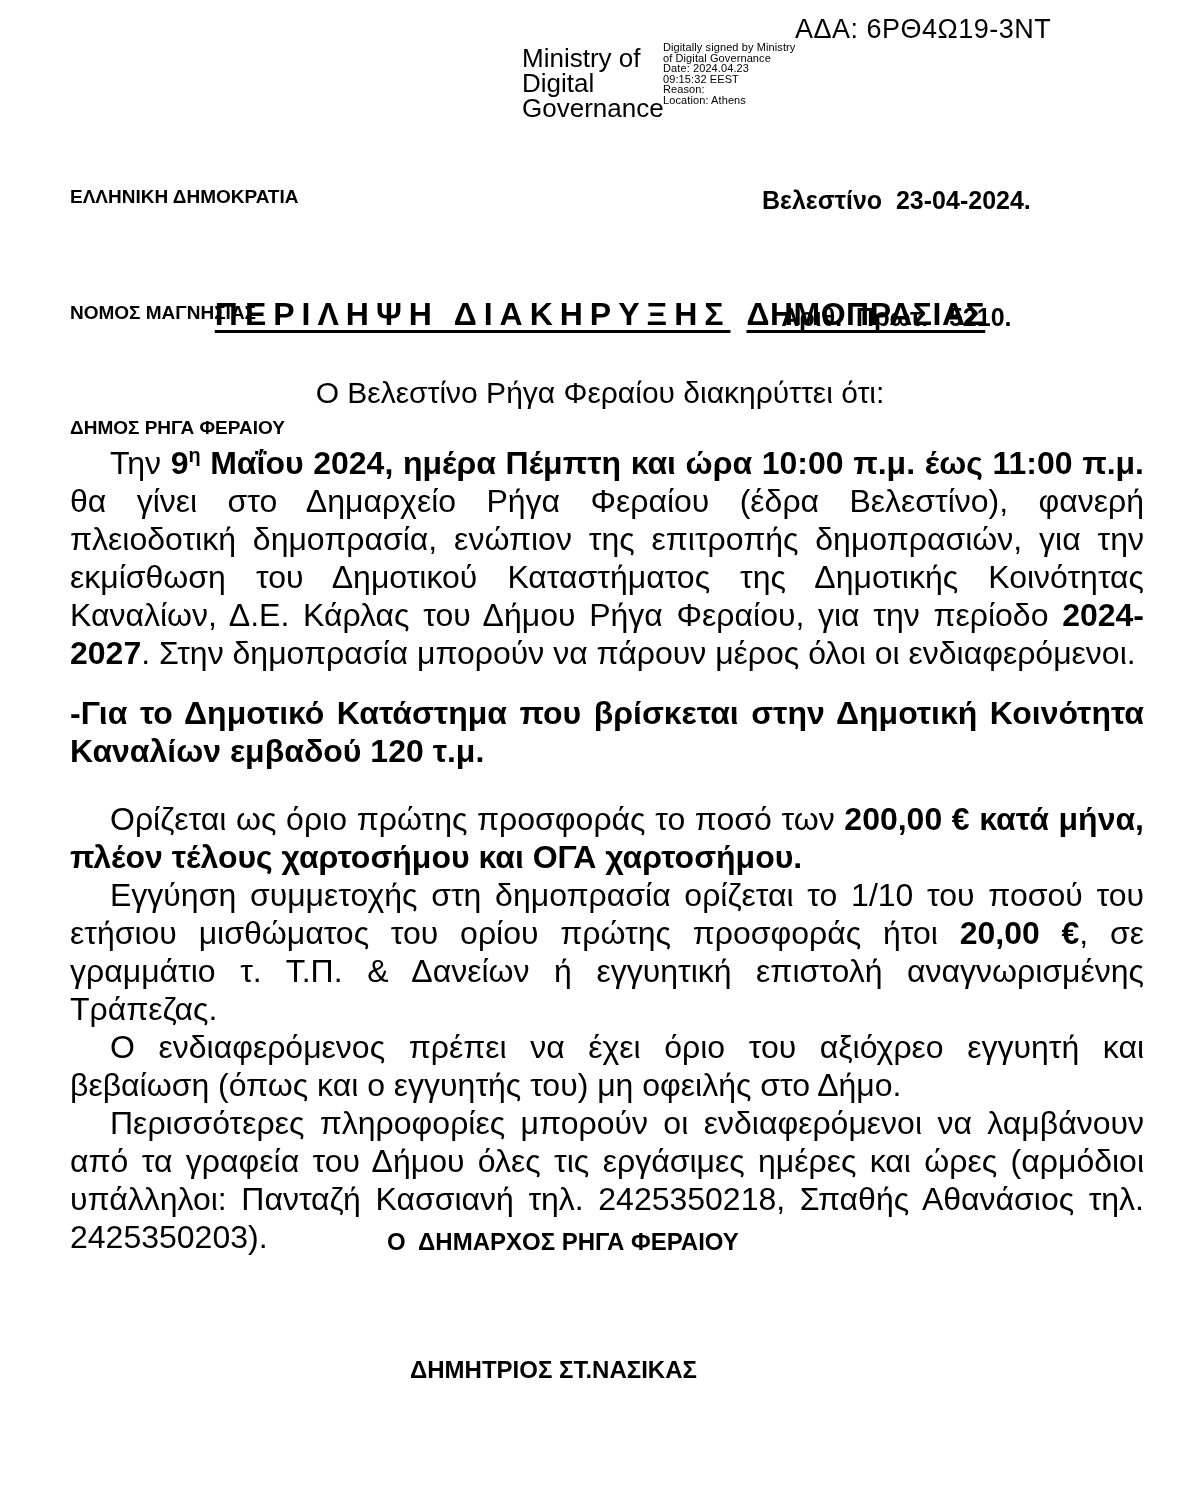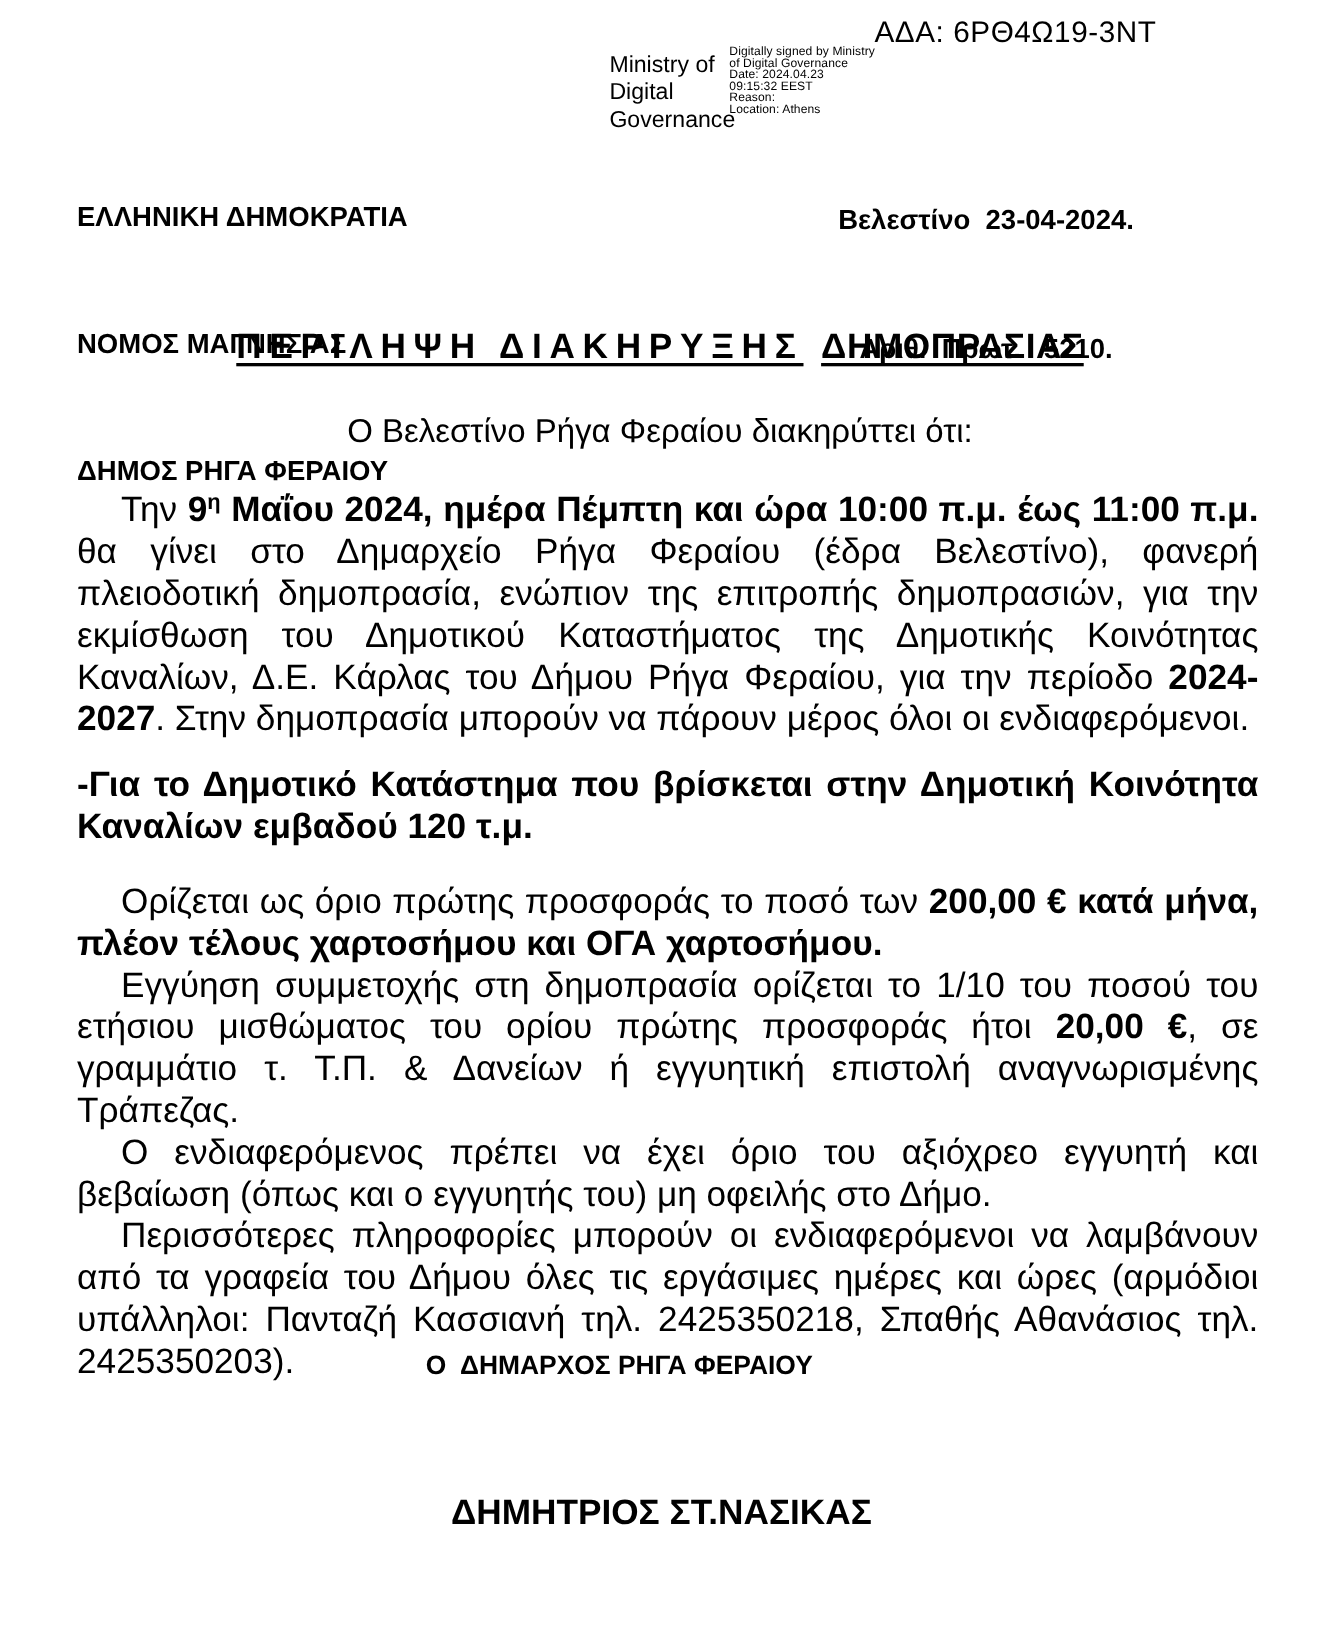--- a/index.html
+++ b/index.html
@@ -20,37 +20,36 @@
   .ada {
     position: absolute;
     top: 14px; left: 788px;
     font-size: 27px;
     letter-spacing: 0.5px;
     white-space: nowrap;
   }
   .ministry-name {
     position: absolute;
     top: 46px; left: 515px;
-    font-size: 21px;
+    font-size: 26px;
     line-height: 25px;
-    margin-left: 32px;
   }
   .sig-details {
     position: absolute;
     top: 42px; left: 656px;
     font-size: 11px;
     line-height: 10.6px;
     letter-spacing: 0.1px;
   }
 
   
   .sender {
     position: absolute;
     top: 101px; left: 63px;
-    font-size: 25px;
+    font-size: 19px;
     font-weight: bold;
     line-height: 38.5px;
     white-space: pre-wrap;
   }
   .reference {
     position: absolute;
     top: 103px; left: 755px;
     font-size: 25px;
     font-weight: bold;
     line-height: 39px;
@@ -100,21 +99,21 @@
   .sig-heading {
     position: absolute;
     top: 1228px; left: 380px;
     font-size: 24px;
     font-weight: bold;
     white-space: pre-wrap;
   }
   .sig-name {
     position: absolute;
     top: 1356px; left: 403px;
-    font-size: 32px;
+    font-size: 24px;
     font-weight: bold;
     white-space: pre-wrap;
   }
 </style>
 </head>
 <body>
 
 <div class="page">
 
   <div class="ada">ΑΔΑ: 6ΡΘ4Ω19-3ΝΤ</div>

